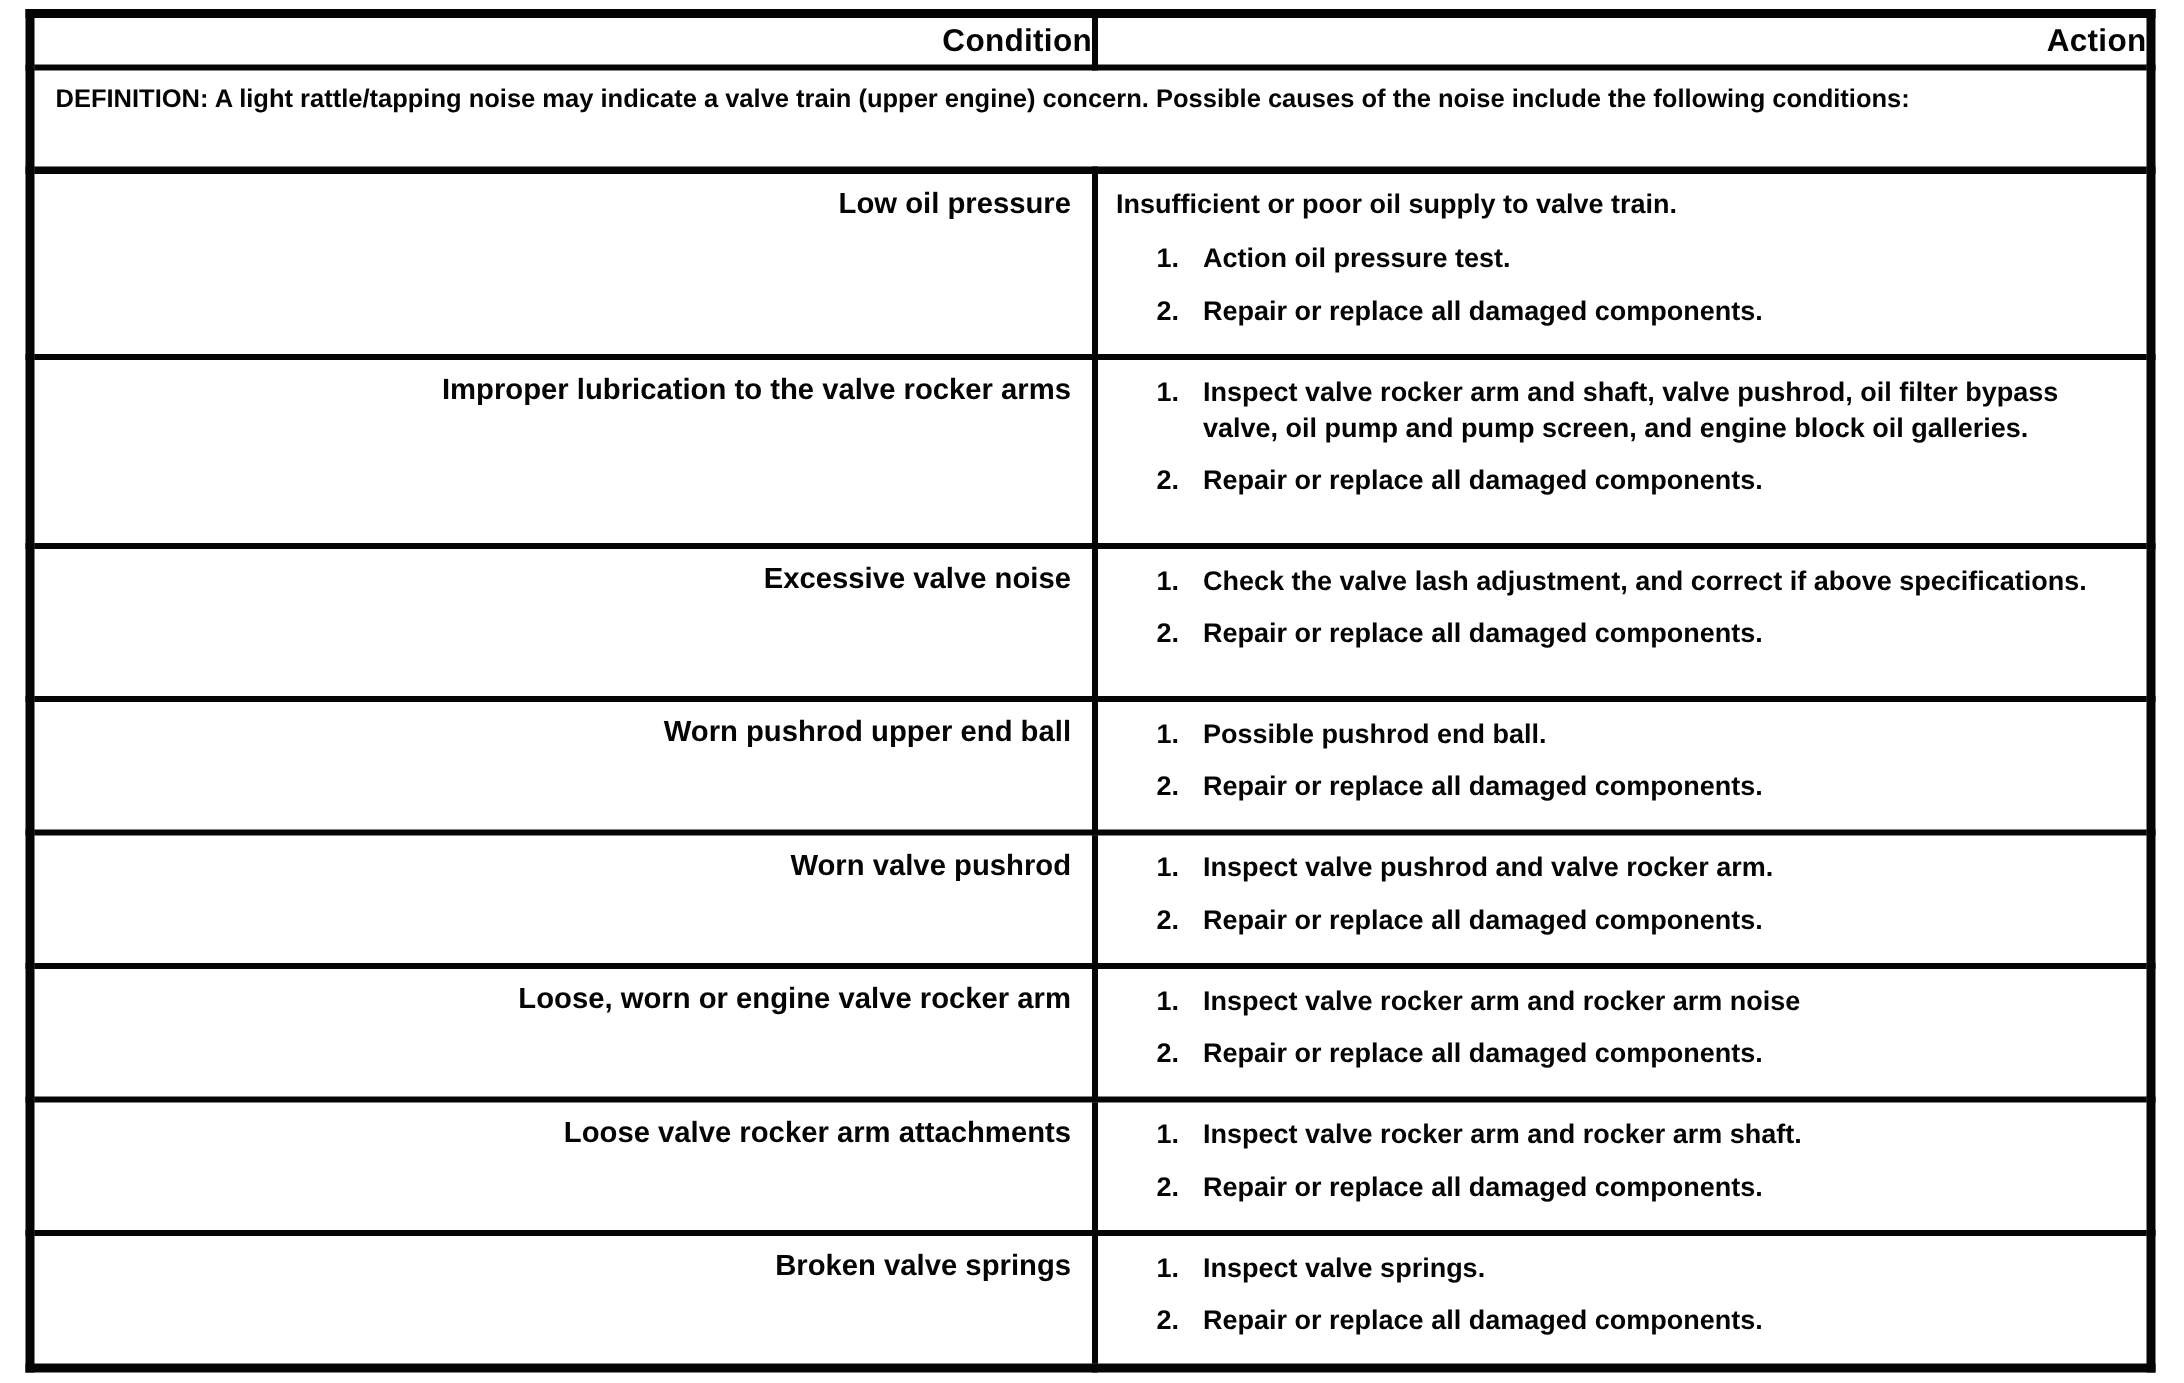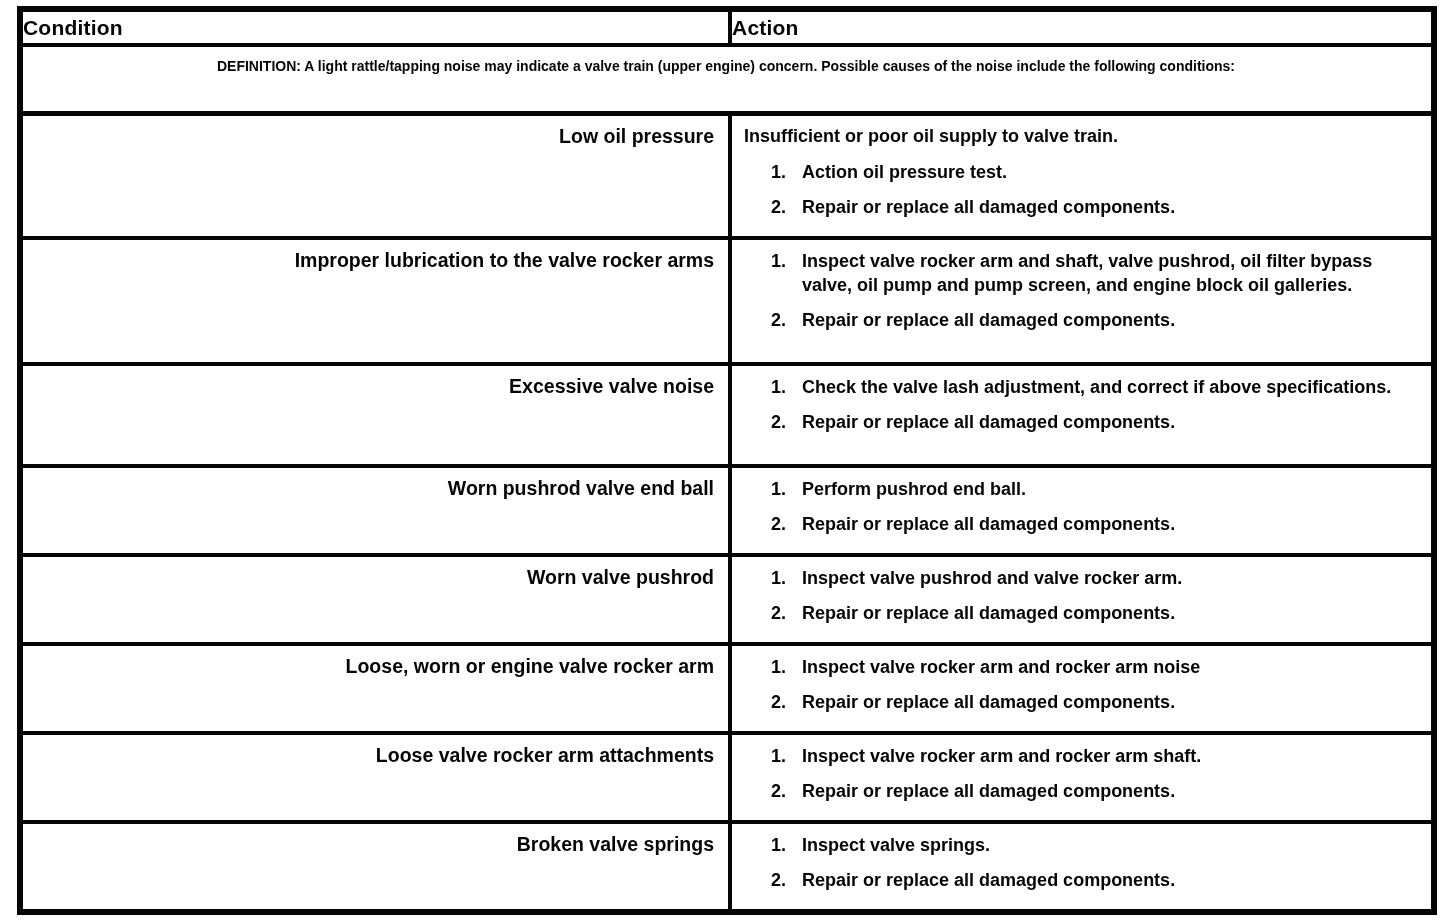--- a/index.html
+++ b/index.html
@@ -26,31 +26,30 @@
   col.c-cond { width: 706px; }
   col.c-act  { width: 700px; }
   th, td {
     border: 4px solid #050505;
     vertical-align: top;
     padding: 0;
     background: #ffffff;
   }
   th {
     font-size: 21px;
-    text-align: left;
+    text-align: right;
     padding: 4px 0 3px 0;
     letter-spacing: 0.2px;
   }
   tr.hdr { height: 30px; }
   td.def-cell {
-    font-size: 14px;
+    font-size: 17px;
     padding: 7px 16px 8px 14px;
     line-height: 24px;
     border-bottom-width: 5px;
-    text-align: center;
   }
   tr.r-def { height: 68px; }
   td.cond {
     font-size: 19.5px;
     padding: 8px 14px 6px 14px;
     line-height: 24px;
     text-align: right;
   }
   td.act {
     font-size: 18px;
@@ -132,24 +131,24 @@
       <td class="cond">Excessive valve noise</td>
       <td class="act">
         <ol class="steps">
           <li>Check the valve lash adjustment, and correct if above specifications.</li>
           <li>Repair or replace all damaged components.</li>
         </ol>
       </td>
     </tr>
 
     <tr class="r3">
-      <td class="cond">Worn pushrod valve end ball</td>
+      <td class="cond">Worn pushrod upper end ball</td>
       <td class="act">
         <ol class="steps">
-          <li>Perform pushrod end ball.</li>
+          <li>Possible pushrod end ball.</li>
           <li>Repair or replace all damaged components.</li>
         </ol>
       </td>
     </tr>
 
     <tr class="r4">
       <td class="cond">Worn valve pushrod</td>
       <td class="act">
         <ol class="steps">
           <li>Inspect valve pushrod and valve rocker arm.</li>

